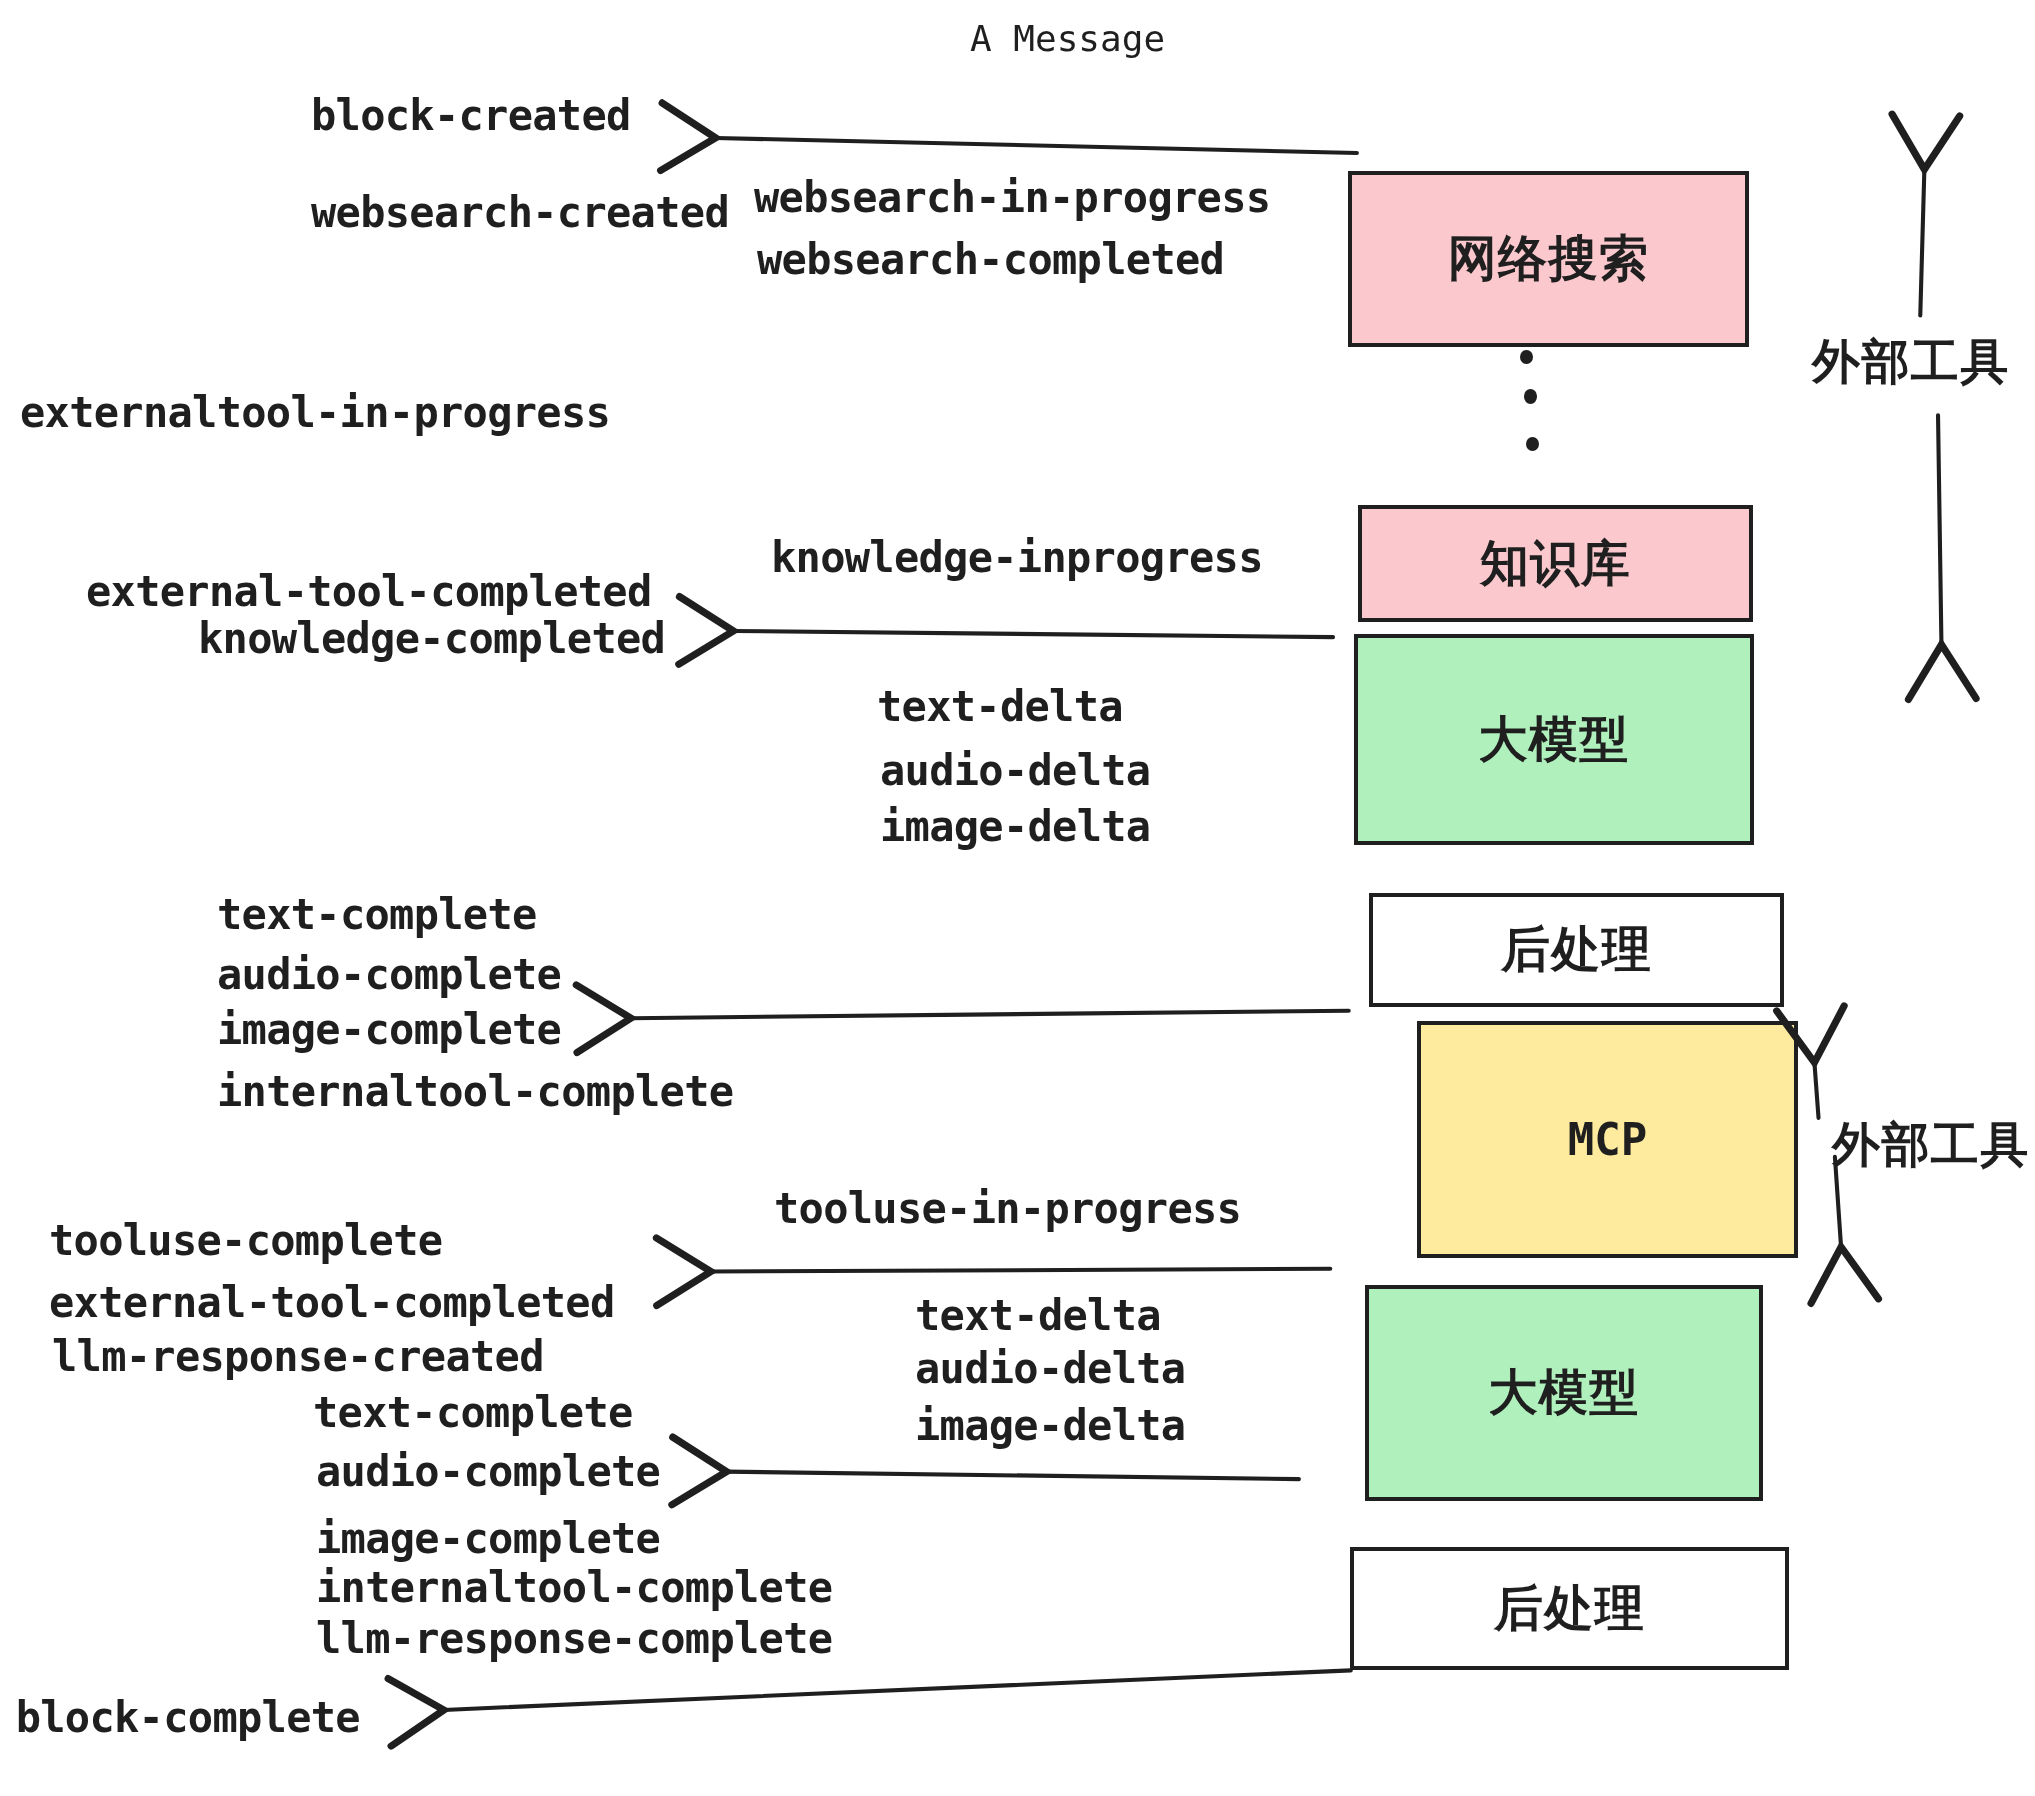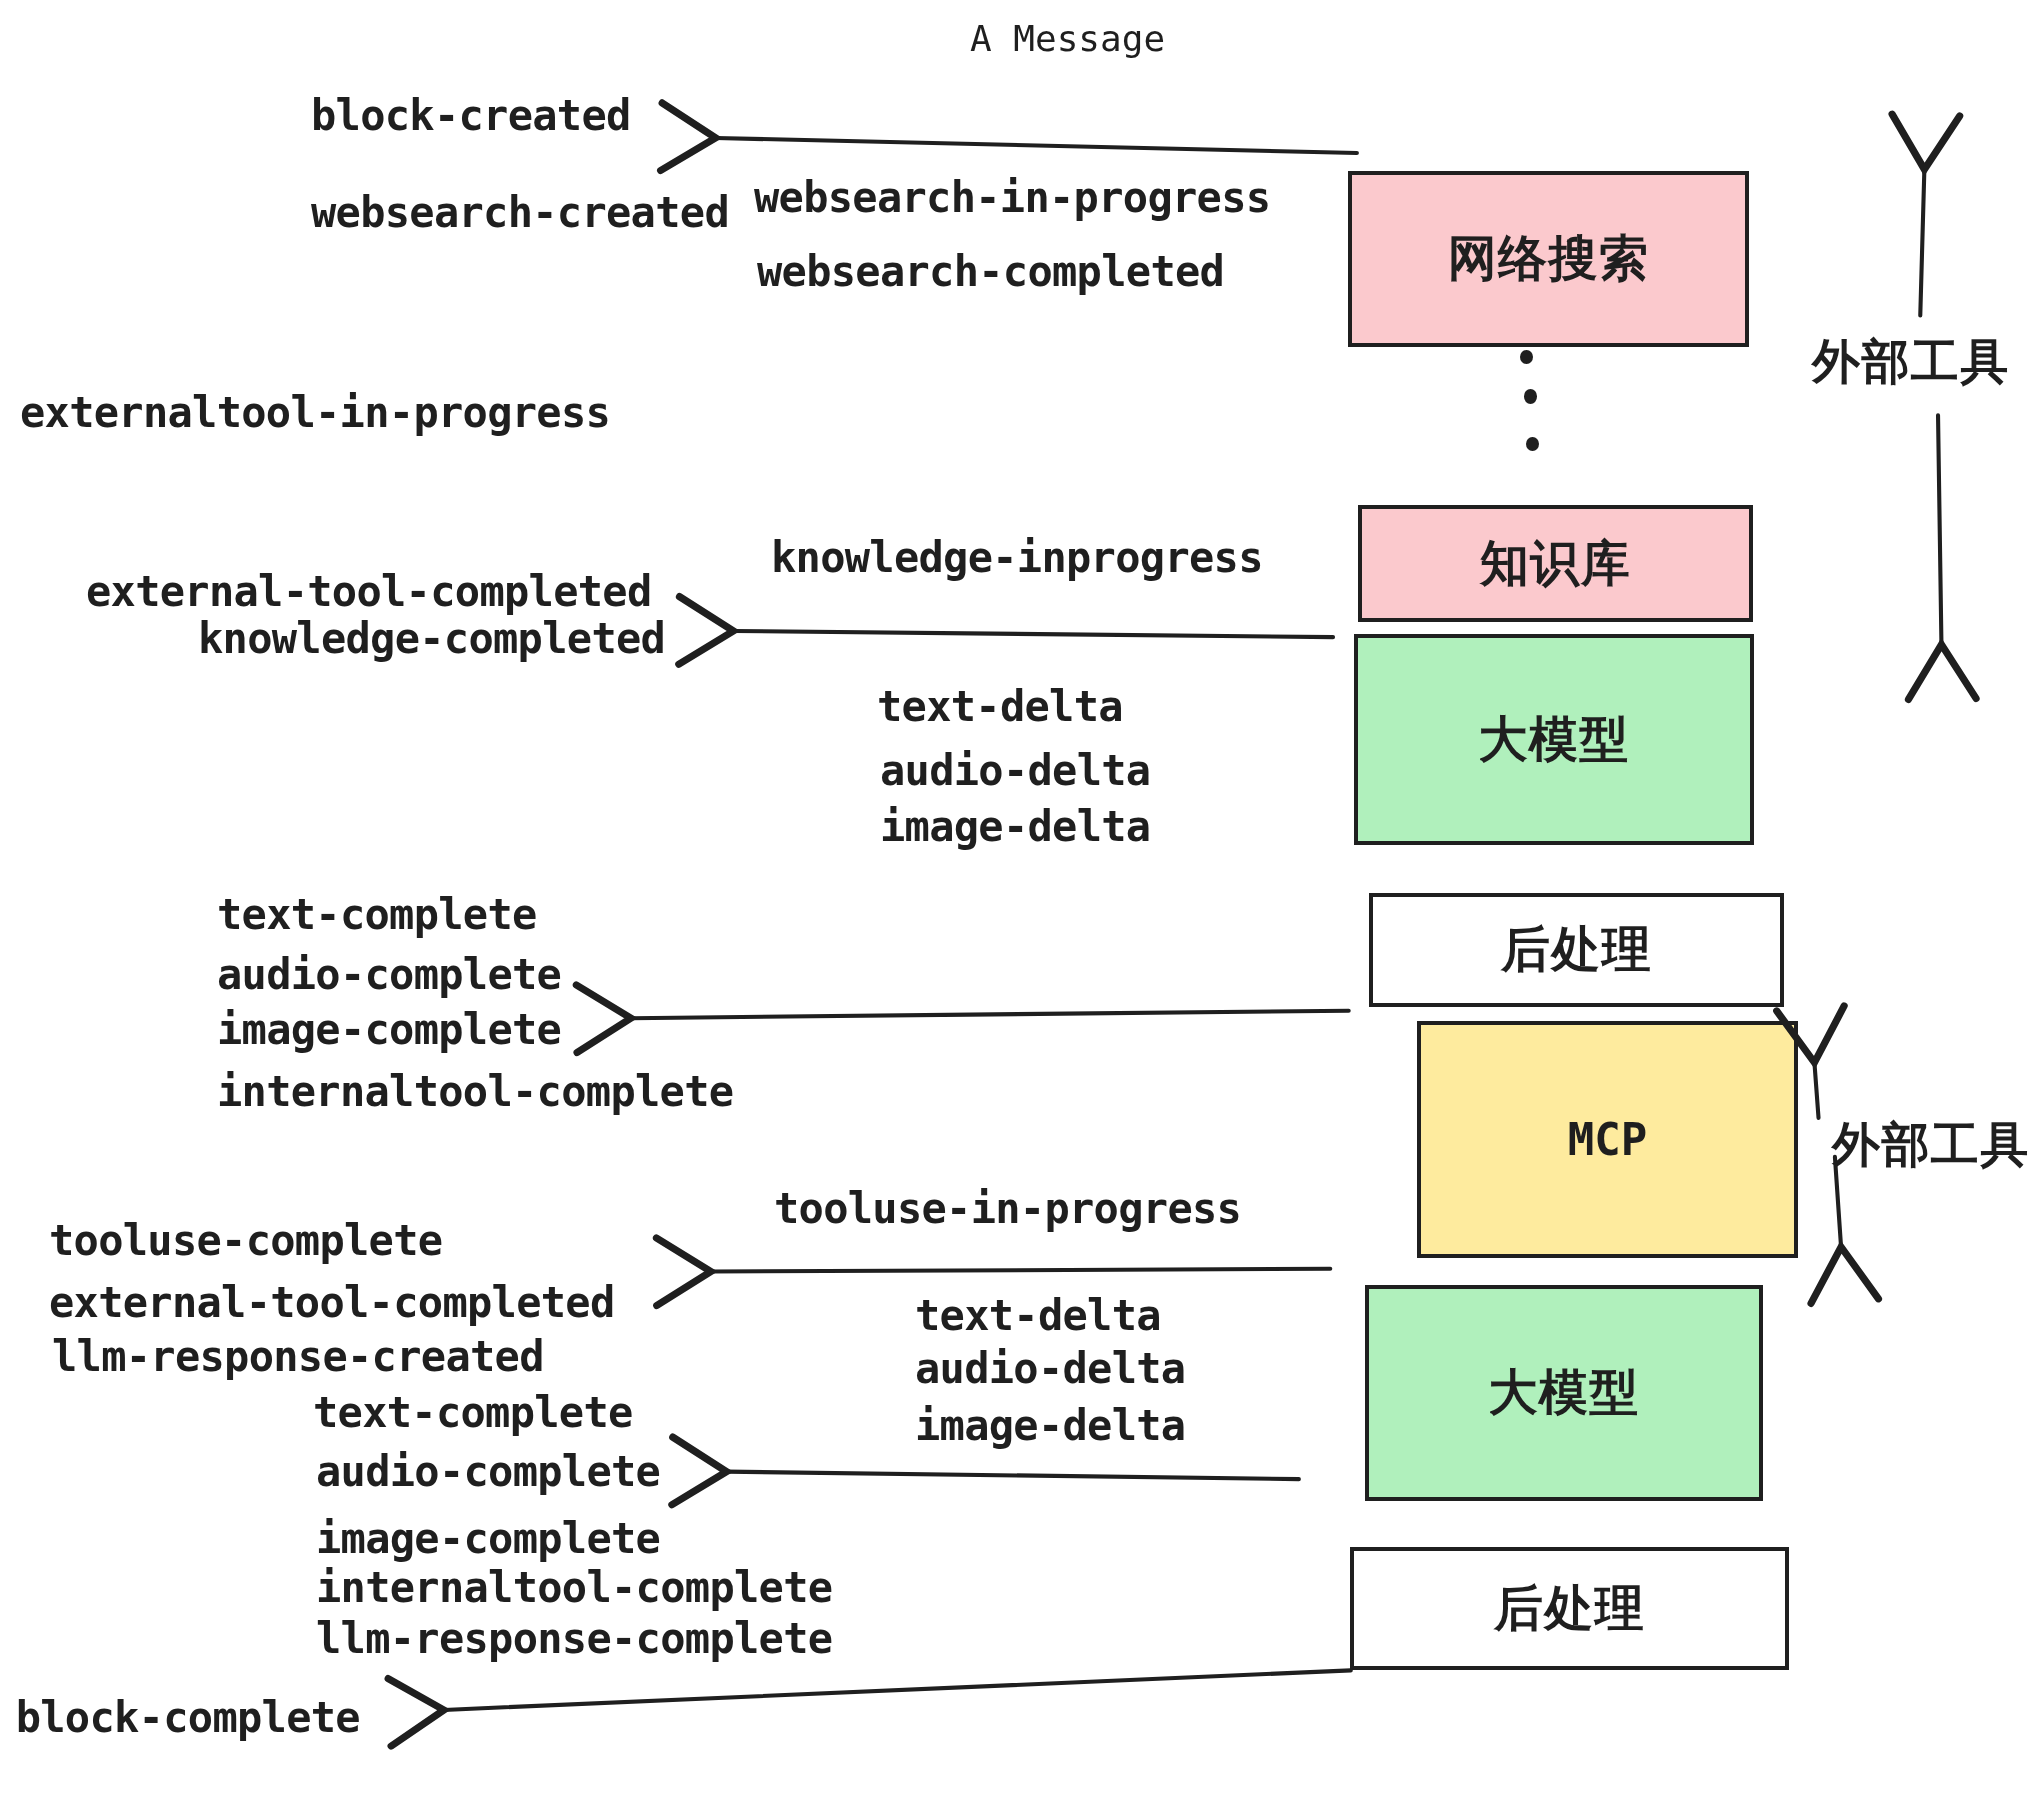--- a/index.html
+++ b/index.html
@@ -51,21 +51,21 @@
 </head>
 <body>
 
 <div id="canvas">
 
   <div class="title" style="left:970px;top:18px;">A Message</div>
 
   <div class="evt" style="left:311px;top:94px;">block-created</div>
   <div class="evt" style="left:311px;top:145px;margin-top:46px;">websearch-created</div>
   <div class="evt" style="left:713px;top:176px;margin-left:41px;">websearch-in-progress</div>
-  <div class="evt" style="left:757px;top:250px;text-align:center;">websearch-completed</div>
+  <div class="evt" style="left:757px;top:238px;text-align:center;">websearch-completed</div>
   <div class="evt" style="left:20px;top:391px;text-align:right;">externaltool-in-progress</div>
   <div class="evt" style="left:771px;top:536px;">knowledge-inprogress</div>
   <div class="evt" style="left:86px;top:570px;">external-tool-completed</div>
   <div class="evt" style="left:198px;top:617px;">knowledge-completed</div>
   <div class="evt" style="left:877px;top:685px;">text-delta</div>
   <div class="evt" style="left:880px;top:749px;">audio-delta</div>
   <div class="evt" style="left:880px;top:805px;">image-delta</div>
   <div class="evt" style="left:217px;top:893px;">text-complete</div>
   <div class="evt" style="left:217px;top:953px;">audio-complete</div>
   <div class="evt" style="left:217px;top:1008px;">image-complete</div>

